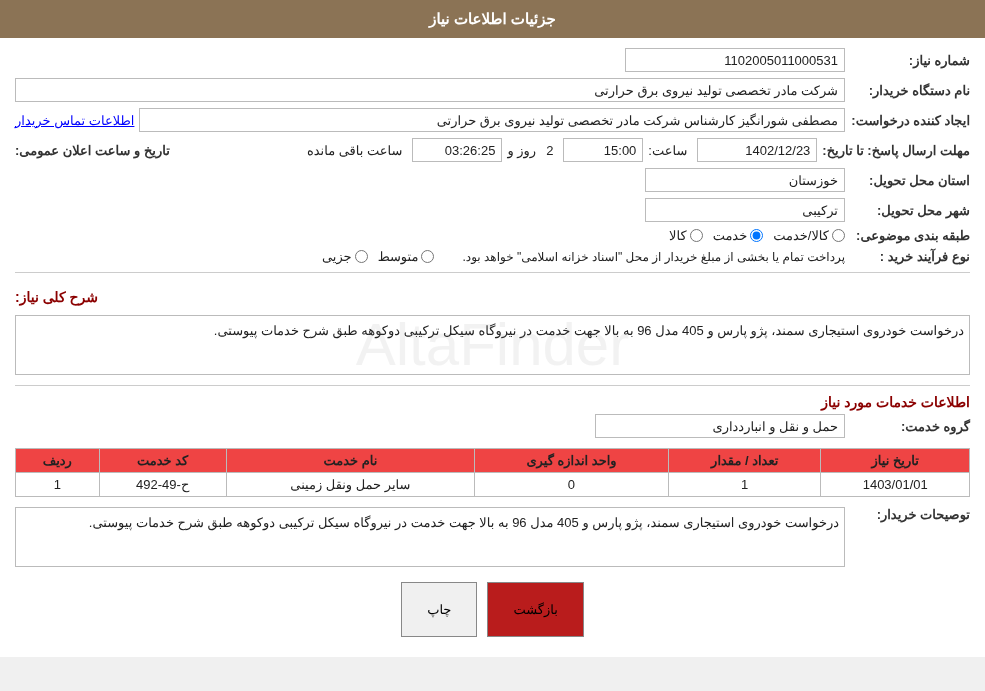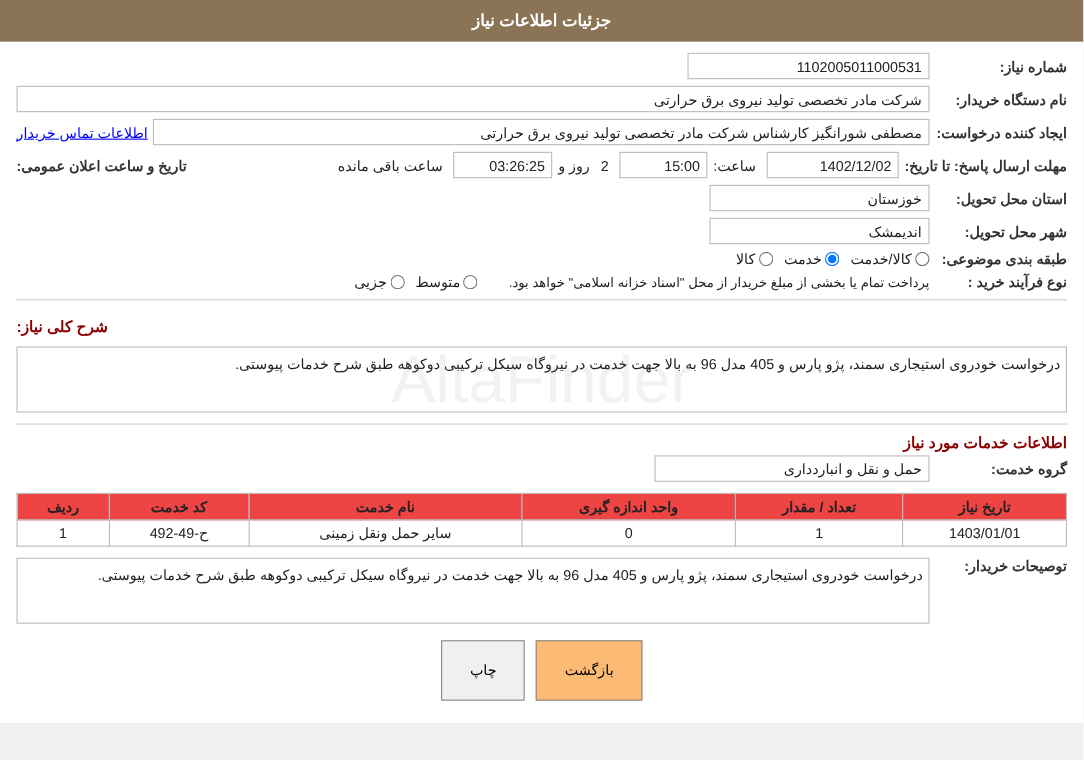--- a/index.html
+++ b/index.html
@@ -111,21 +111,21 @@
       border: 1px solid #888;
       cursor: pointer;
       font-family: Tahoma, Arial, sans-serif;
       font-size: 13px;
       background: #f0f0f0;
     }
     .btn-print {
       background: #f0f0f0;
     }
     .btn-back {
-      background: #fdba74;
+      background: #b91c1c;
     }
     .desc-box {
       border: 1px solid #bbb;
       padding: 5px;
       min-height: 60px;
       text-align: right;
       direction: rtl;
       font-size: 13px;
       line-height: 1.6;
     }
@@ -180,21 +180,21 @@
       <span class="label">ایجاد کننده درخواست:</span>
       <div class="input-box" style="flex:1;">
         <span>مصطفی شورانگیز کارشناس شرکت مادر تخصصی تولید نیروی برق حرارتی</span>
       </div>
       <span class="link-blue">اطلاعات تماس خریدار</span>
     </div>
 
     <div class="form-row">
       <span class="label">مهلت ارسال پاسخ: تا تاریخ:</span>
       <div class="input-box" style="width:120px;">
-        <span>1402/12/02</span>
+        <span>1402/12/23</span>
       </div>
       <span style="margin-right:5px;">ساعت:</span>
       <div class="input-box" style="width:80px;">
         <span>15:00</span>
       </div>
       <span style="padding:0 5px;">2</span>
       <span>روز و</span>
       <div class="input-box" style="width:90px;">
         <span>03:26:25</span>
       </div>
@@ -206,21 +206,21 @@
     <div class="form-row">
       <span class="label">استان محل تحویل:</span>
       <div class="input-box" style="width:200px;">
         <span>خوزستان</span>
       </div>
     </div>
 
     <div class="form-row">
       <span class="label">شهر محل تحویل:</span>
       <div class="input-box" style="width:200px;">
-        <span>اندیمشک</span>
+        <span>ترکیبی</span>
       </div>
     </div>
 
     <div class="form-row">
       <span class="label">طبقه بندی موضوعی:</span>
       <div class="radio-group">
         <label class="radio-label">
           <input type="radio" name="category" style="">
           <span>کالا/خدمت</span>
         </label>

